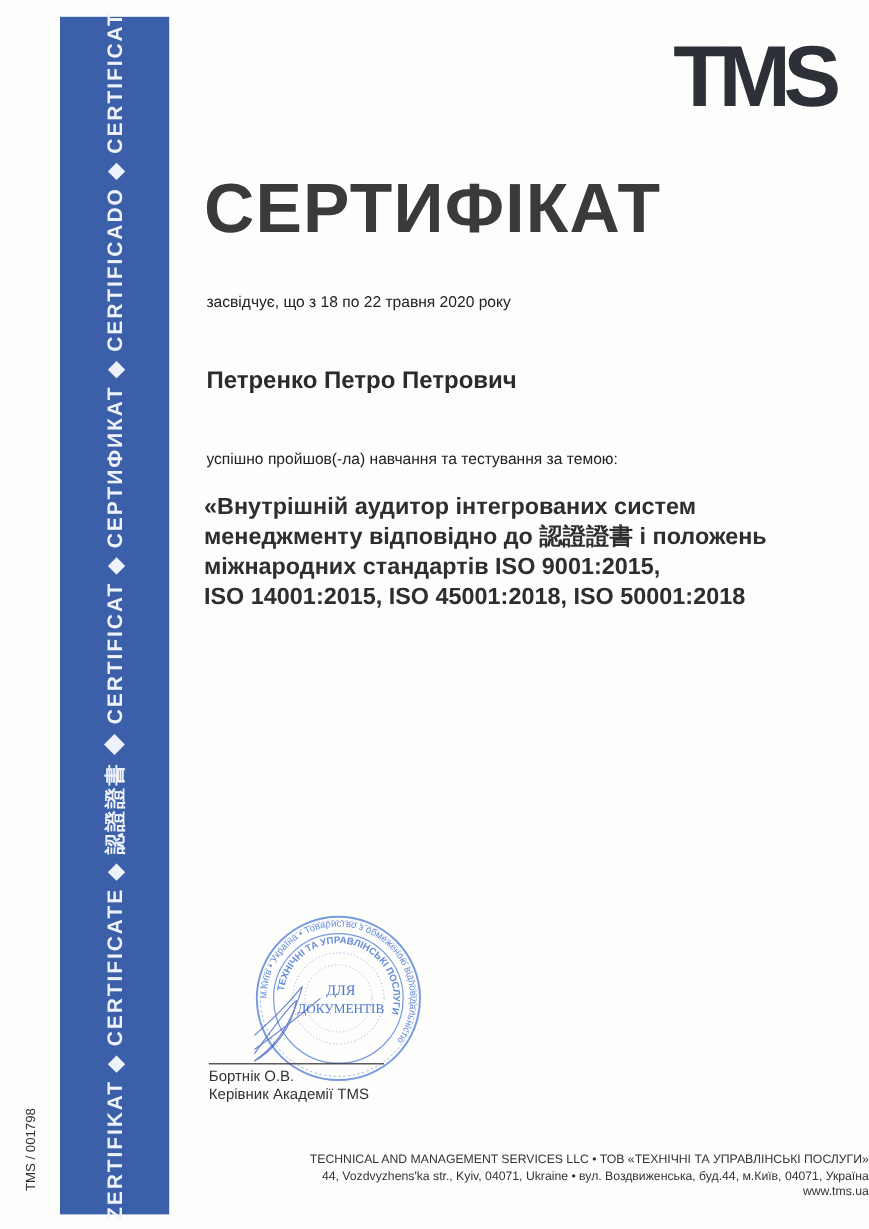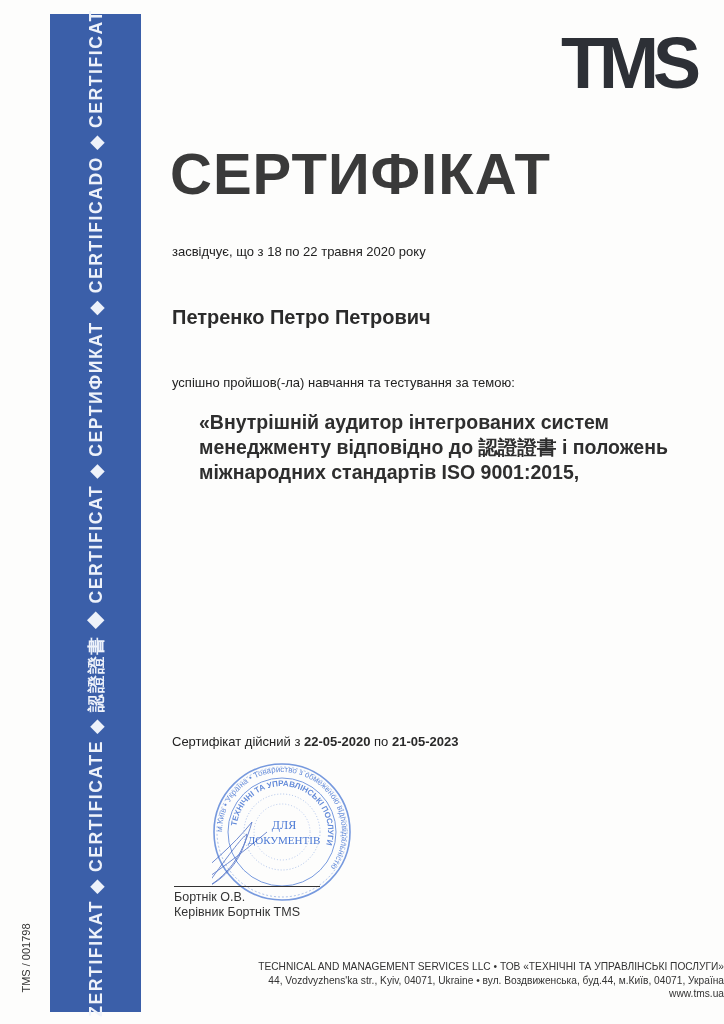--- a/index.html
+++ b/index.html
@@ -8,21 +8,21 @@
     .band { position:absolute; left:50px; top:14px; width:91px; height:998px; background:#3b5fa9; }
     .band-text { position:absolute; left:50%; top:50%; transform:translate(-50%,-50%) rotate(-90deg);
       white-space:nowrap; color:#eef2fa; font-weight:bold; font-size:17.5px; letter-spacing:1.6px; }
     .serial { position:absolute; left:26px; top:958px; transform:translate(-50%,-50%) rotate(-90deg);
       white-space:nowrap; font-size:11px; color:#333; }
     .logo { position:absolute; left:548px; top:28px; width:160px; height:68px; }
     .title { position:absolute; left:170px; top:140px; font-size:58px; font-weight:bold; color:#3a3a3a; letter-spacing:1px; }
     .t { position:absolute; left:172px; white-space:nowrap; }
     .small { font-size:13px; color:#222; }
     .name { font-size:20px; font-weight:bold; color:#2b2b2b; }
-    .topic { position:absolute; left:170px; top:410px; font-size:19.5px; font-weight:bold; line-height:25px; color:#2e2e2e;margin-left:29px; }
+    .topic { position:absolute; left:170px; top:410px; font-size:19.5px; font-weight:bold; line-height:25px; color:#2e2e2e; }
     .validity { position:absolute; left:172px; top:734px; font-size:13px; line-height:16px; color:#222; }
     .validity b { color:#2a2a2a; }
     .stamp { position:absolute; left:212px; top:762px; width:140px; height:140px; }
     .sig-line { position:absolute; left:174px; top:886px; width:146px; border-top:1px solid #333; }
     .sig1 { position:absolute; left:174px; top:890px; font-size:12.5px; color:#333;text-align:right; }
     .sig2 { position:absolute; left:174px; top:905px; font-size:12.5px; color:#333; }
     .footer { position:absolute; left:160px; top:960px; width:564px; text-align:right; font-size:10.2px; line-height:13.5px; color:#333; }
   </style>
 </head>
 <body>
@@ -42,26 +42,24 @@
 <div class="t small" style="top:244px;">засвідчує, що з 18 по 22 травня 2020 року</div>
 
 <div class="t name" style="top:306px;">Петренко Петро Петрович</div>
 
 <div class="t small" style="top:375px;">успішно пройшов(-ла) навчання та тестування за темою:</div>
 
 <div class="topic">
   <div>«Внутрішній аудитор інтегрованих систем</div>
   <div>менеджменту відповідно до 認證證書 і положень</div>
   <div>міжнародних стандартів ISO 9001:2015,</div>
+  <div>ISO 14001:2015, ISO 45001:2018, ISO 50001:2018</div>
 </div>
 
 <div class="validity">
-  <div>
-    <span>Сертифікат дійсний з </span><b>22-05-2020</b><span> по </span><b>21-05-2023</b>
-  </div>
 </div>
 
 <svg class="stamp" viewBox="0 0 140 140">
   <defs>
     <path id="outerArc" d="M70,70 m-60,0 a60,60 0 1,1 120,0 a60,60 0 1,1 -120,0"></path>
     <path id="innerArc" d="M70,70 m-46,0 a46,46 0 1,1 92,0 a46,46 0 1,1 -92,0"></path>
   </defs>
   <g fill="none" stroke="#4a78d4" opacity="0.75">
     <circle cx="70" cy="70" r="68" stroke-width="1.6"></circle>
     <circle cx="70" cy="70" r="65" stroke-width="0.6" stroke-dasharray="2 2"></circle>
@@ -79,19 +77,19 @@
   <text x="72" y="82" text-anchor="middle" font-family="Liberation Serif, serif" font-size="11" fill="#4a78d4">ДОКУМЕНТІВ</text>
   <g stroke="#3a5fc0" stroke-width="0.9" fill="none" opacity="0.8">
     <path d="M-30,128 C0,100 20,85 40,60 C30,95 15,115 -10,128"></path>
     <path d="M-20,126 C5,110 25,95 55,70"></path>
     <path d="M-10,130 C15,95 30,75 35,72 C30,100 10,118 -5,125"></path>
   </g>
 </svg>
 
 <div class="sig-line"></div>
 <div class="sig1">Бортнік О.В.</div>
-<div class="sig2">Керівник Бортнік TMS</div>
+<div class="sig2">Керівник Академії TMS</div>
 
 <div class="footer">
   <div>TECHNICAL AND MANAGEMENT SERVICES LLC • ТОВ «ТЕХНІЧНІ ТА УПРАВЛІНСЬКІ ПОСЛУГИ»</div>
   <div>44, Vozdvyzhens'ka str., Kyiv, 04071, Ukraine • вул. Воздвиженська, буд.44, м.Київ, 04071, Україна</div>
   <div>www.tms.ua</div>
 </div>
 
 </body></html>

